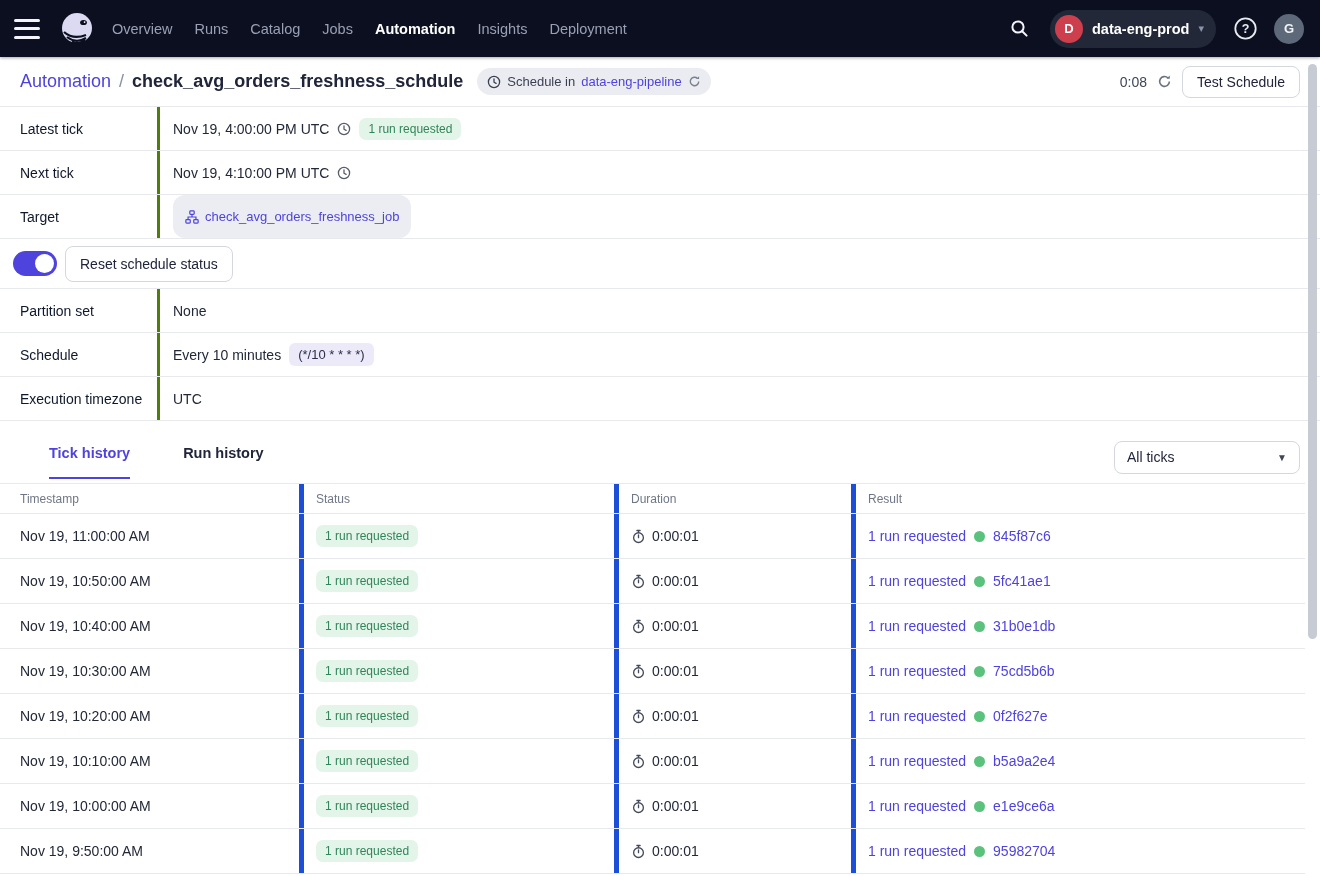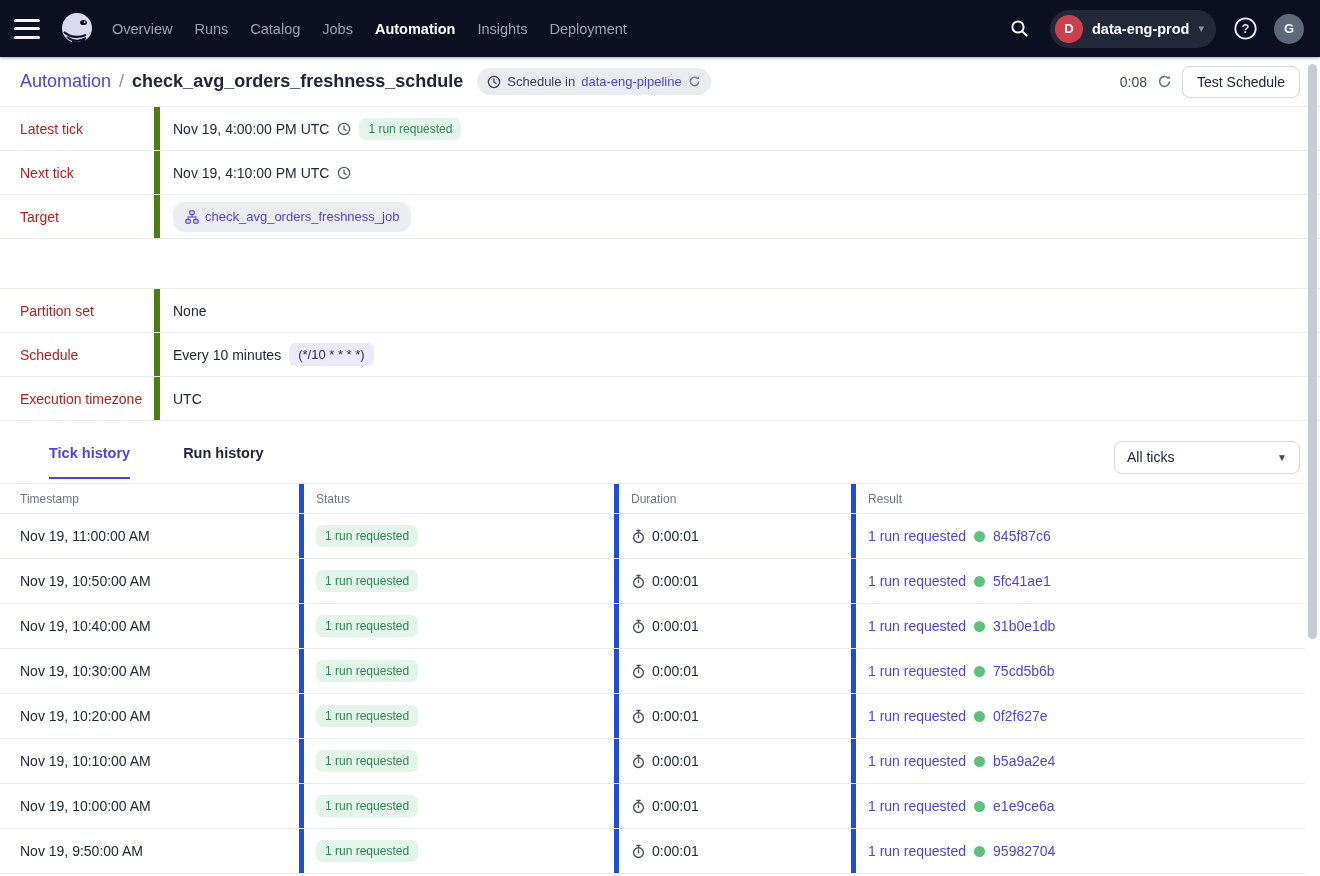--- a/index.html
+++ b/index.html
@@ -40,26 +40,26 @@
   .crumb-right { margin-left:auto; display:flex; align-items:center; gap:10px; }
   .countdown { font-size:14px; color:#3F4656; }
   .btn { background:#fff; border:1px solid #D4D7DE; border-radius:8px; height:32px;
          padding:0 14px; font-size:14px; color:#21253A; font-family:"Liberation Sans",sans-serif;
          cursor:pointer; display:inline-flex; align-items:center; }
 
   
   .drow { display:flex; align-items:stretch; border-bottom:1px solid #E8E9ED; min-height:44px; }
   .drow.tall { min-height:50px; }
   .dlabel { width:160px; flex:0 0 160px; display:flex; align-items:center; padding-left:20px;
-            border-right:6px solid #4d7c0f; font-size:14px; color:#b91c1c; }
+            border-right:3px solid #4d7c0f; font-size:14px; color:#0f172a; }
   .dvalue { display:flex; align-items:center; gap:8px; padding-left:13px; font-size:14px; color:#232838; }
   .pill-green { background:#E3F4E9; color:#31855A; font-size:12px; border-radius:7px;
                 padding:4px 9px; white-space:nowrap; }
   .target-pill { display:flex; align-items:center; gap:6px; background:#ECEDF2; border-radius:12px;
-                 height:30px; padding:0 12px; font-size:13px; }
+                 height:43px; padding:0 12px; font-size:13px; }
   .target-pill a { color:#4F43DD; text-decoration:none; cursor:pointer; }
   .toggle { width:44px; height:25px; border-radius:13px; background:#4F43DD; position:relative; cursor:pointer; }
   .toggle .knob { position:absolute; right:3px; top:3px; width:19px; height:19px; border-radius:50%; background:#fff; }
   .cron-pill { background:#ECEAF9; border-radius:6px; padding:4px 9px; font-size:13px; color:#2C2F4A; }
 
   
   .tabsrow { display:flex; align-items:center; padding:20px 20px 0 20px; height:62px; }
   .tab { margin-right:24px; font-size:14.5px; font-weight:bold; color:#21253A; cursor:pointer;
          padding-bottom:16px; border-bottom:2px solid transparent;margin-left:29px; }
   .tab.active { color:#4F43DD; border-bottom-color:#4F43DD; }
@@ -197,20 +197,26 @@
             <rect x="5.5" y="1" width="5" height="4" rx="1" fill="none" stroke="#4F43DD" stroke-width="1.4"></rect>
             <rect x="1" y="11" width="5" height="4" rx="1" fill="none" stroke="#4F43DD" stroke-width="1.4"></rect>
             <rect x="10" y="11" width="5" height="4" rx="1" fill="none" stroke="#4F43DD" stroke-width="1.4"></rect>
             <path d="M8 5v3M3.5 11V8h9v3" fill="none" stroke="#4F43DD" stroke-width="1.4"></path>
           </svg>
         <a>check_avg_orders_freshness_job</a>
       </span>
     </div>
   </div>
   <div class="drow tall">
+    <div class="dvalue">
+      <div class="toggle">
+          <div class="knob"></div>
+        </div>
+      <button class="btn" style="height:36px;">Reset schedule status</button>
+    </div>
   </div>
   <div class="drow">
     <div class="dlabel">Partition set</div>
     <div class="dvalue">
         <span>None</span>
       </div>
   </div>
   <div class="drow">
     <div class="dlabel">Schedule</div>
     <div class="dvalue">

